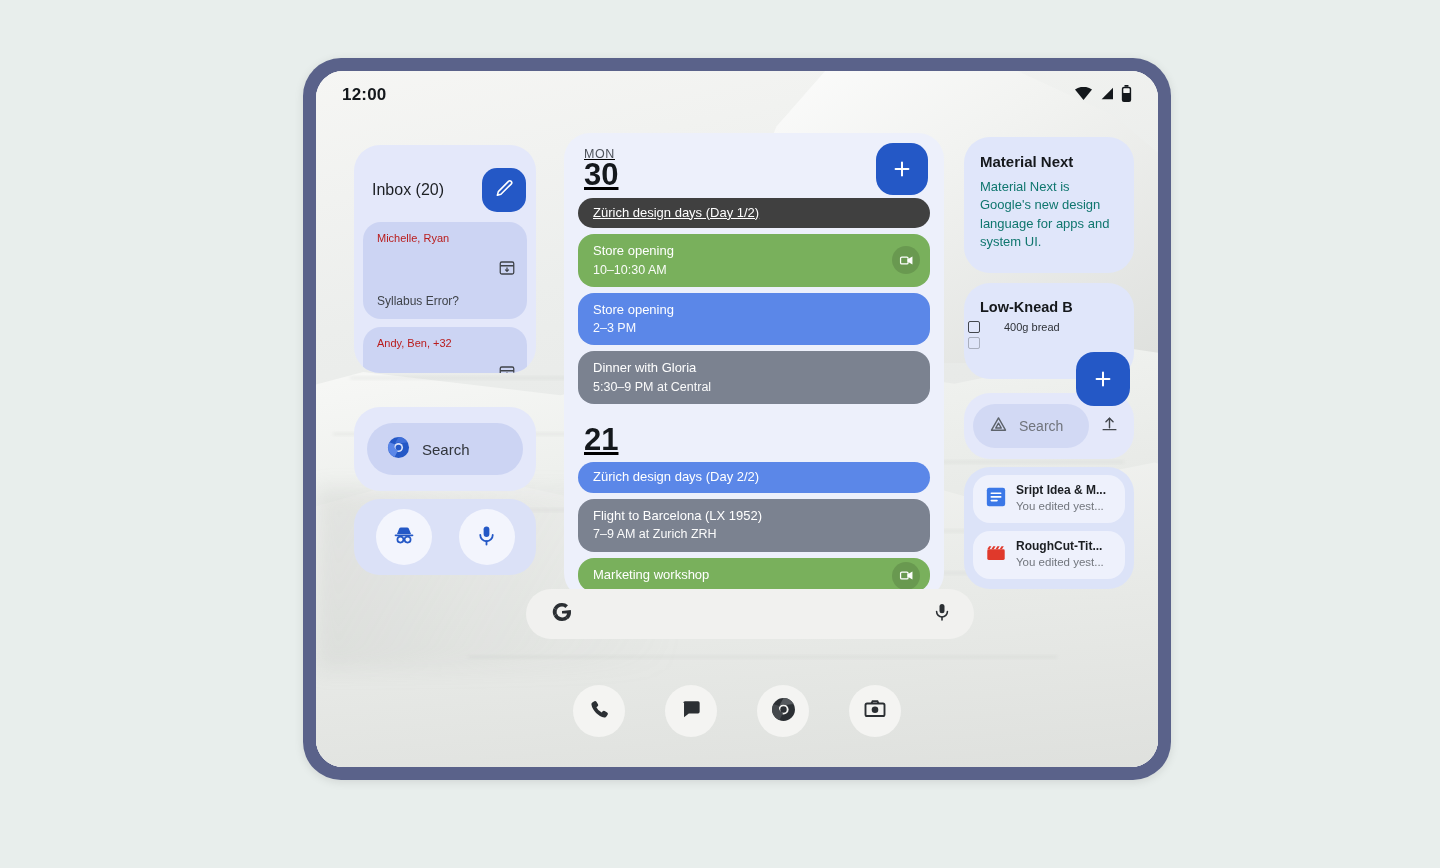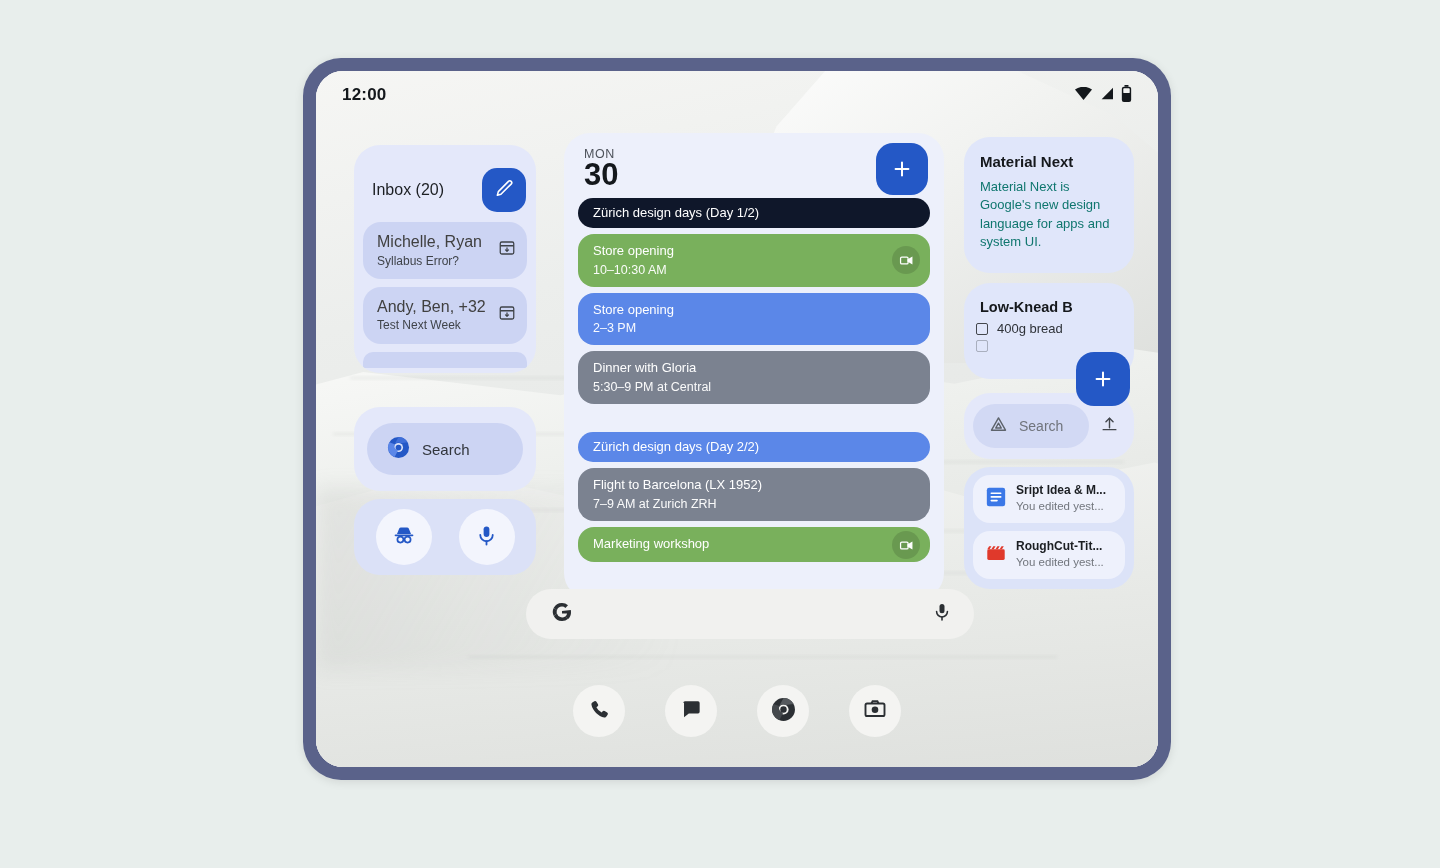--- a/index.html
+++ b/index.html
@@ -96,22 +96,22 @@
     background: #2458c6; border-radius: 16px;
     display: flex; align-items: center; justify-content: center;
     color: #fff;
   }
   #inbox-fab { width: 44px; height: 44px; border-radius: 15px; }
   .mail-row {
     margin: 0 9px 8px 9px; background: #ccd4f3; border-radius: 18px;
     padding: 9px 11px 10px 14px;
     display: flex; align-items: center; justify-content: space-between;
   }
-  .mail-sender { font-size: 16px; color: #404040; line-height: 1.35; }
-  .mail-subject { font-size: 12px; color: #3f4349; line-height: 1.35; }
+  .mail-sender { font-size: 11px; color: #b91c1c; line-height: 1.35; }
+  .mail-subject { font-size: 12px; color: #3f4349; line-height: 1.35; margin-top: 47px; }
   .mail-archive { flex: 0 0 auto; margin-left: 8px; }
   .mail-stub { margin: 0 9px; height: 16px; background: #ccd4f3; border-radius: 10px 10px 0 0; }
 
   
   #widget-chrome-search { left: 38px; top: 336px; width: 182px; height: 84px; background: #e4e8fa; }
   #chrome-pill {
     margin: 16px 13px; height: 52px; background: #ccd4f3; border-radius: 26px;
     display: flex; align-items: center; gap: 12px; padding-left: 20px;
   }
   #chrome-pill-label { font-size: 15px; color: #31353b; }
@@ -121,21 +121,21 @@
   .round-btn {
     width: 56px; height: 56px; border-radius: 50%;
     background: #f3f5fd; display: flex; align-items: center; justify-content: center;
   }
 
   
   #widget-calendar {
     left: 248px; top: 62px; width: 380px; height: 466px;
     background: #edf0fb; border-radius: 26px;
   }
-  .cal-day-head { padding: 14px 0 6px 20px; position: relative; }
+  .cal-day-head { padding: 14px 0 6px 20px; position: relative; text-decoration: underline; }
   .cal-dow { font-size: 12.5px; color: #4d525a; letter-spacing: .6px; }
   .cal-dnum { font-size: 31px; font-weight: bold; color: #14181c; line-height: 1.05; margin-top: -2px; }
   #calendar-fab { position: absolute; right: 16px; top: 10px; width: 52px; height: 52px; border-radius: 17px; }
   .chip {
     margin: 0 14px 6px 14px; border-radius: 16px; padding: 7px 13px 8px 15px;
     position: relative; color: #fff;
   }
   .chip.compact { padding: 5px 13px 6px 15px; }
   .chip-title { font-size: 13px; line-height: 1.5; }
   .chip-sub { font-size: 12.5px; line-height: 1.45; opacity: .96; }
@@ -145,21 +145,21 @@
     display: flex; align-items: center; justify-content: center;
   }
 
   
   #widget-keep { left: 648px; top: 66px; width: 170px; height: 136px; background: #e0e6fa; }
   #keep-title { font-size: 15px; font-weight: bold; color: #15181c; padding: 16px 16px 8px 16px; }
   #keep-body { font-size: 13px; line-height: 1.42; color: #0f766e; padding: 0 14px 12px 16px; }
 
   #widget-keep2 { left: 648px; top: 212px; width: 170px; height: 96px; background: #e0e6fa; }
   #keep2-title { font-size: 14.5px; font-weight: bold; color: #15181c; padding: 16px 14px 6px 16px; }
-  .keep-check { display: flex; align-items: center; gap: 9px; padding: 0 14px 4px 12px; font-size: 13px; color: #2e3238; }
+  .keep-check { display: flex; align-items: center; gap: 24px; padding: 0 14px 4px 4px; font-size: 11px; color: #2e3238; }
   .check-box { width: 12px; height: 12px; border: 1.6px solid #43474d; border-radius: 2px; flex: 0 0 auto; }
   #keep2-fab { position: absolute; left: 760px; top: 281px; width: 54px; height: 54px; border-radius: 18px; z-index: 8; }
 
   #widget-drive-search { left: 648px; top: 322px; width: 170px; height: 66px; background: #e4e8fa; }
   #drive-search-row { display: flex; align-items: center; height: 100%; padding: 0 10px 0 9px; gap: 6px; }
   #drive-search-pill {
     flex: 1; height: 44px; background: #d2d9f4; border-radius: 22px;
     display: flex; align-items: center; gap: 10px; padding-left: 15px;
   }
   #drive-search-placeholder { font-size: 14px; color: #70747c; }
@@ -323,21 +323,21 @@
       <div class="cal-day-head">
         <div class="cal-dow">MON</div>
         <div class="cal-dnum">30</div>
         <div class="fab" id="calendar-fab">
           <svg width="22" height="22" viewBox="0 0 24 24" stroke="#fff" stroke-width="2.2" stroke-linecap="round">
               <path d="M12 5v14M5 12h14"></path>
             </svg>
         </div>
       </div>
 
-      <div class="chip compact" style="background:#0f172a;">
+      <div class="chip compact" style="background:#404040;text-decoration:underline;">
         <div class="chip-title">Zürich design days (Day 1/2)</div>
       </div>
 
       <div class="chip" style="background:#79b05c;">
         <div class="chip-title">Store opening</div>
         <div class="chip-sub">10–10:30 AM</div>
         <span class="chip-badge" style="background:rgba(0,0,0,.13);">
           <svg width="15" height="15" viewBox="0 0 24 24" fill="none" stroke="#fff" stroke-width="2">
             <rect x="2.5" y="6.5" width="12" height="11" rx="2"></rect>
               <path d="M14.5 11l6-3.5v9l-6-3.5z" fill="#fff"></path>
@@ -349,20 +349,21 @@
         <div class="chip-title">Store opening</div>
         <div class="chip-sub">2–3 PM</div>
       </div>
 
       <div class="chip" style="background:#7b8290;">
         <div class="chip-title">Dinner with Gloria</div>
         <div class="chip-sub">5:30–9 PM at Central</div>
       </div>
 
       <div class="cal-day-head" style="padding-top:16px;">
+        <div class="cal-dnum">21</div>
       </div>
 
       <div class="chip compact" style="background:#5b87e8;">
         <div class="chip-title">Zürich design days (Day 2/2)</div>
       </div>
 
       <div class="chip" style="background:#7b8290;">
         <div class="chip-title">Flight to Barcelona (LX 1952)</div>
         <div class="chip-sub">7–9 AM at Zurich ZRH</div>
       </div>

